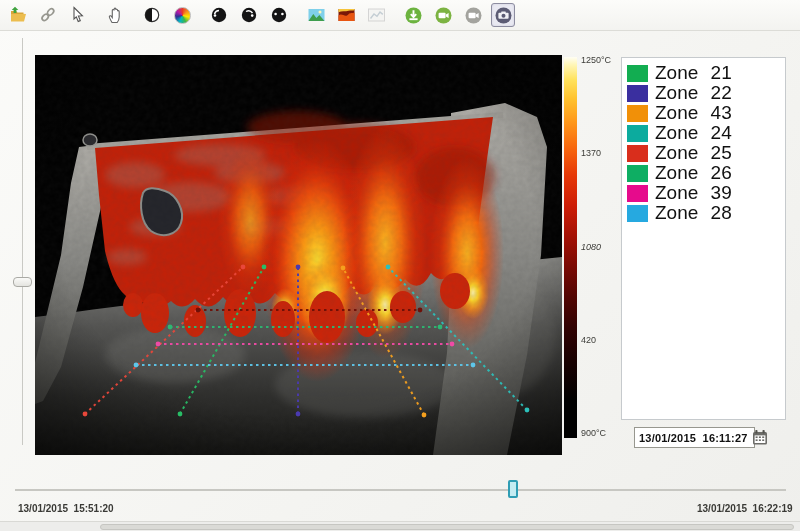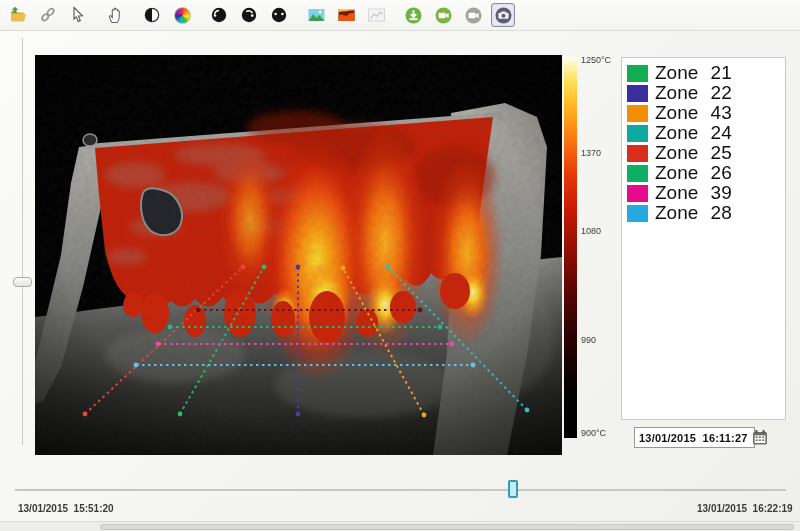--- a/index.html
+++ b/index.html
@@ -325,22 +325,22 @@
         <circle cx="101" cy="310" r="2.4" fill="#5ec6ea"></circle>
         <circle cx="438" cy="310" r="2.4" fill="#5ec6ea"></circle>
       </g>
   </svg>
 </div>
 
 <div class="scale-bar"></div>
 <div id="scale-labels">
     <div class="scale-label" style="top: 55px;">1250°C</div>
     <div class="scale-label" style="top: 148px;">1370</div>
-    <div class="scale-label" style="top: 226px;">1080</div>
-    <div class="scale-label" style="top: 335px;">990</div>
+    <div class="scale-label" style="top: 242px; font-style: italic;">1080</div>
+    <div class="scale-label" style="top: 335px;">420</div>
     <div class="scale-label" style="top: 428px;">900°C</div>
   </div>
 
 <div class="legend" id="legend">
     <div class="legend-row">
       <span class="legend-swatch" style="background: rgb(18, 173, 81);"></span>
       <span class="legend-text">Zone 21</span>
     </div>
     <div class="legend-row">
       <span class="legend-swatch" style="background: rgb(58, 47, 159);"></span>

